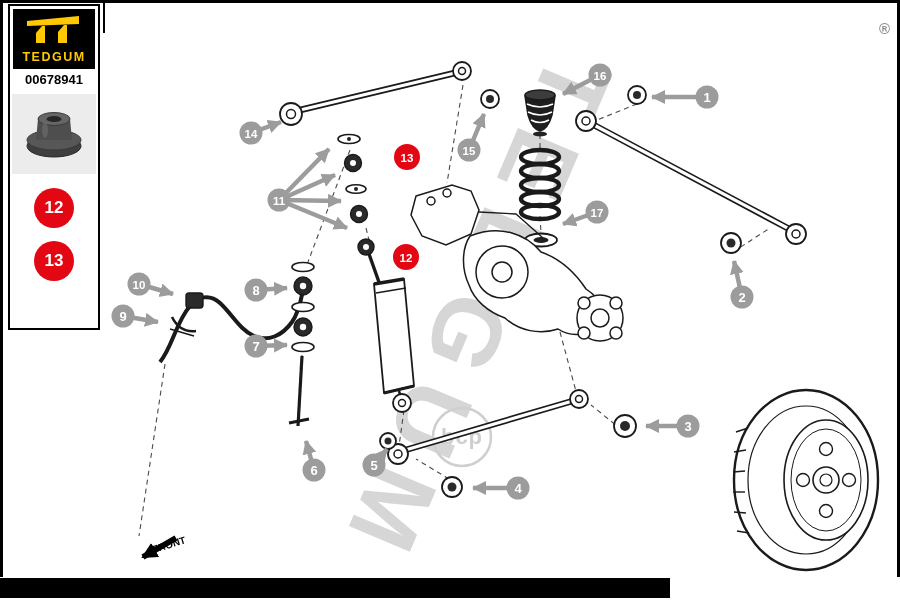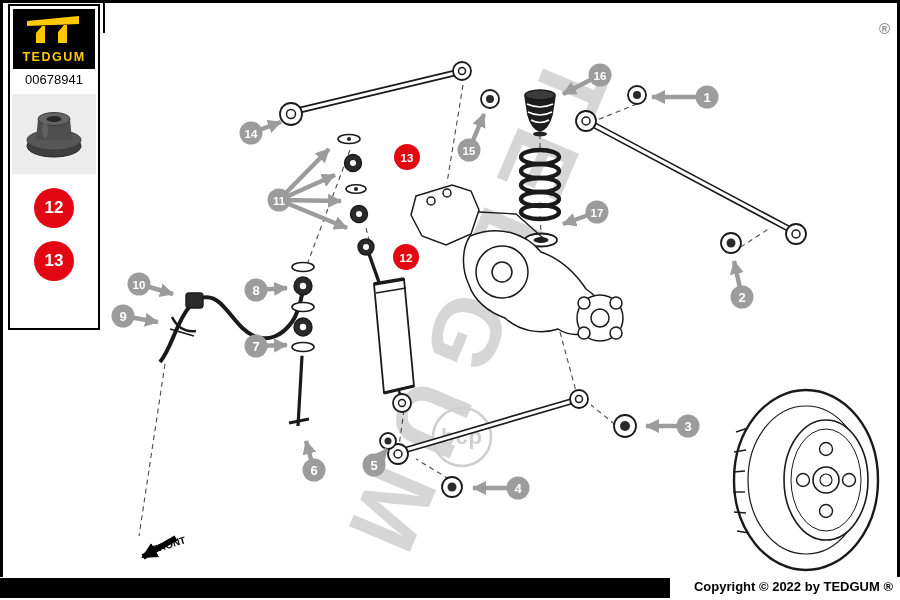--- a/index.html
+++ b/index.html
@@ -4,21 +4,21 @@
 <style>
   html,body{margin:0;padding:0;background:#fff;}
   .page{position:relative;width:900px;height:600px;background:#fff;overflow:hidden;
         font-family:"Liberation Sans",sans-serif;color:#000;}
   .frame{position:absolute;left:0;top:0;width:900px;height:577px;box-sizing:border-box;
          border-top:3px solid #000;border-left:3px solid #000;border-right:3px solid #000;}
   .sidebar{position:absolute;left:8px;top:4px;width:92px;height:326px;box-sizing:border-box;
            border:2px solid #000;background:#fff;text-align:center;z-index:5;}
   .logo{margin:3px;background:#000;padding:4px 2px 5px;}
   .logo-text{color:#ffc800;font-weight:bold;font-size:12.5px;letter-spacing:1.5px;margin-top:1px;}
-  .part-number{font-weight:normal;font-size:13px;margin-top:0;}
+  .part-number{font-weight:bold;font-size:13px;margin-top:0;}
   .photo{width:84px;height:80px;margin:7px auto 0;background:#ececec;}
   .badge{width:40px;height:40px;border-radius:50%;background:#e30613;color:#fff;font-weight:bold;
          font-size:17px;line-height:40px;margin:14px auto 0;}
   .badge+.badge{margin-top:13px;}
   .header-sep{position:absolute;left:103px;top:3px;width:2px;height:30px;background:#000;}
   .header-title{position:absolute;left:113px;top:8px;font-size:15.5px;font-weight:bold;white-space:nowrap;}
   .reg{position:absolute;right:10px;top:20px;color:#8f8f8f;font-weight:bold;font-size:15px;}
   .bottom-bar{position:absolute;left:0;top:578px;width:670px;height:20px;background:#000;}
   .copyright{position:absolute;right:7px;top:579px;font-size:13px;font-weight:bold;white-space:nowrap;}
   #diagram-svg{position:absolute;left:0;top:0;}
@@ -337,15 +337,14 @@
       </svg>
     </div>
     <div class="badge">12</div>
     <div class="badge">13</div>
   </div>
 
   <div class="header-sep"></div>
   <div class="reg">®</div>
 
   <div class="bottom-bar"></div>
-  <div class="copyright">Copyright © 2022 by TEDGUM ®</div>
 
 </div>
 
 </body></html>

